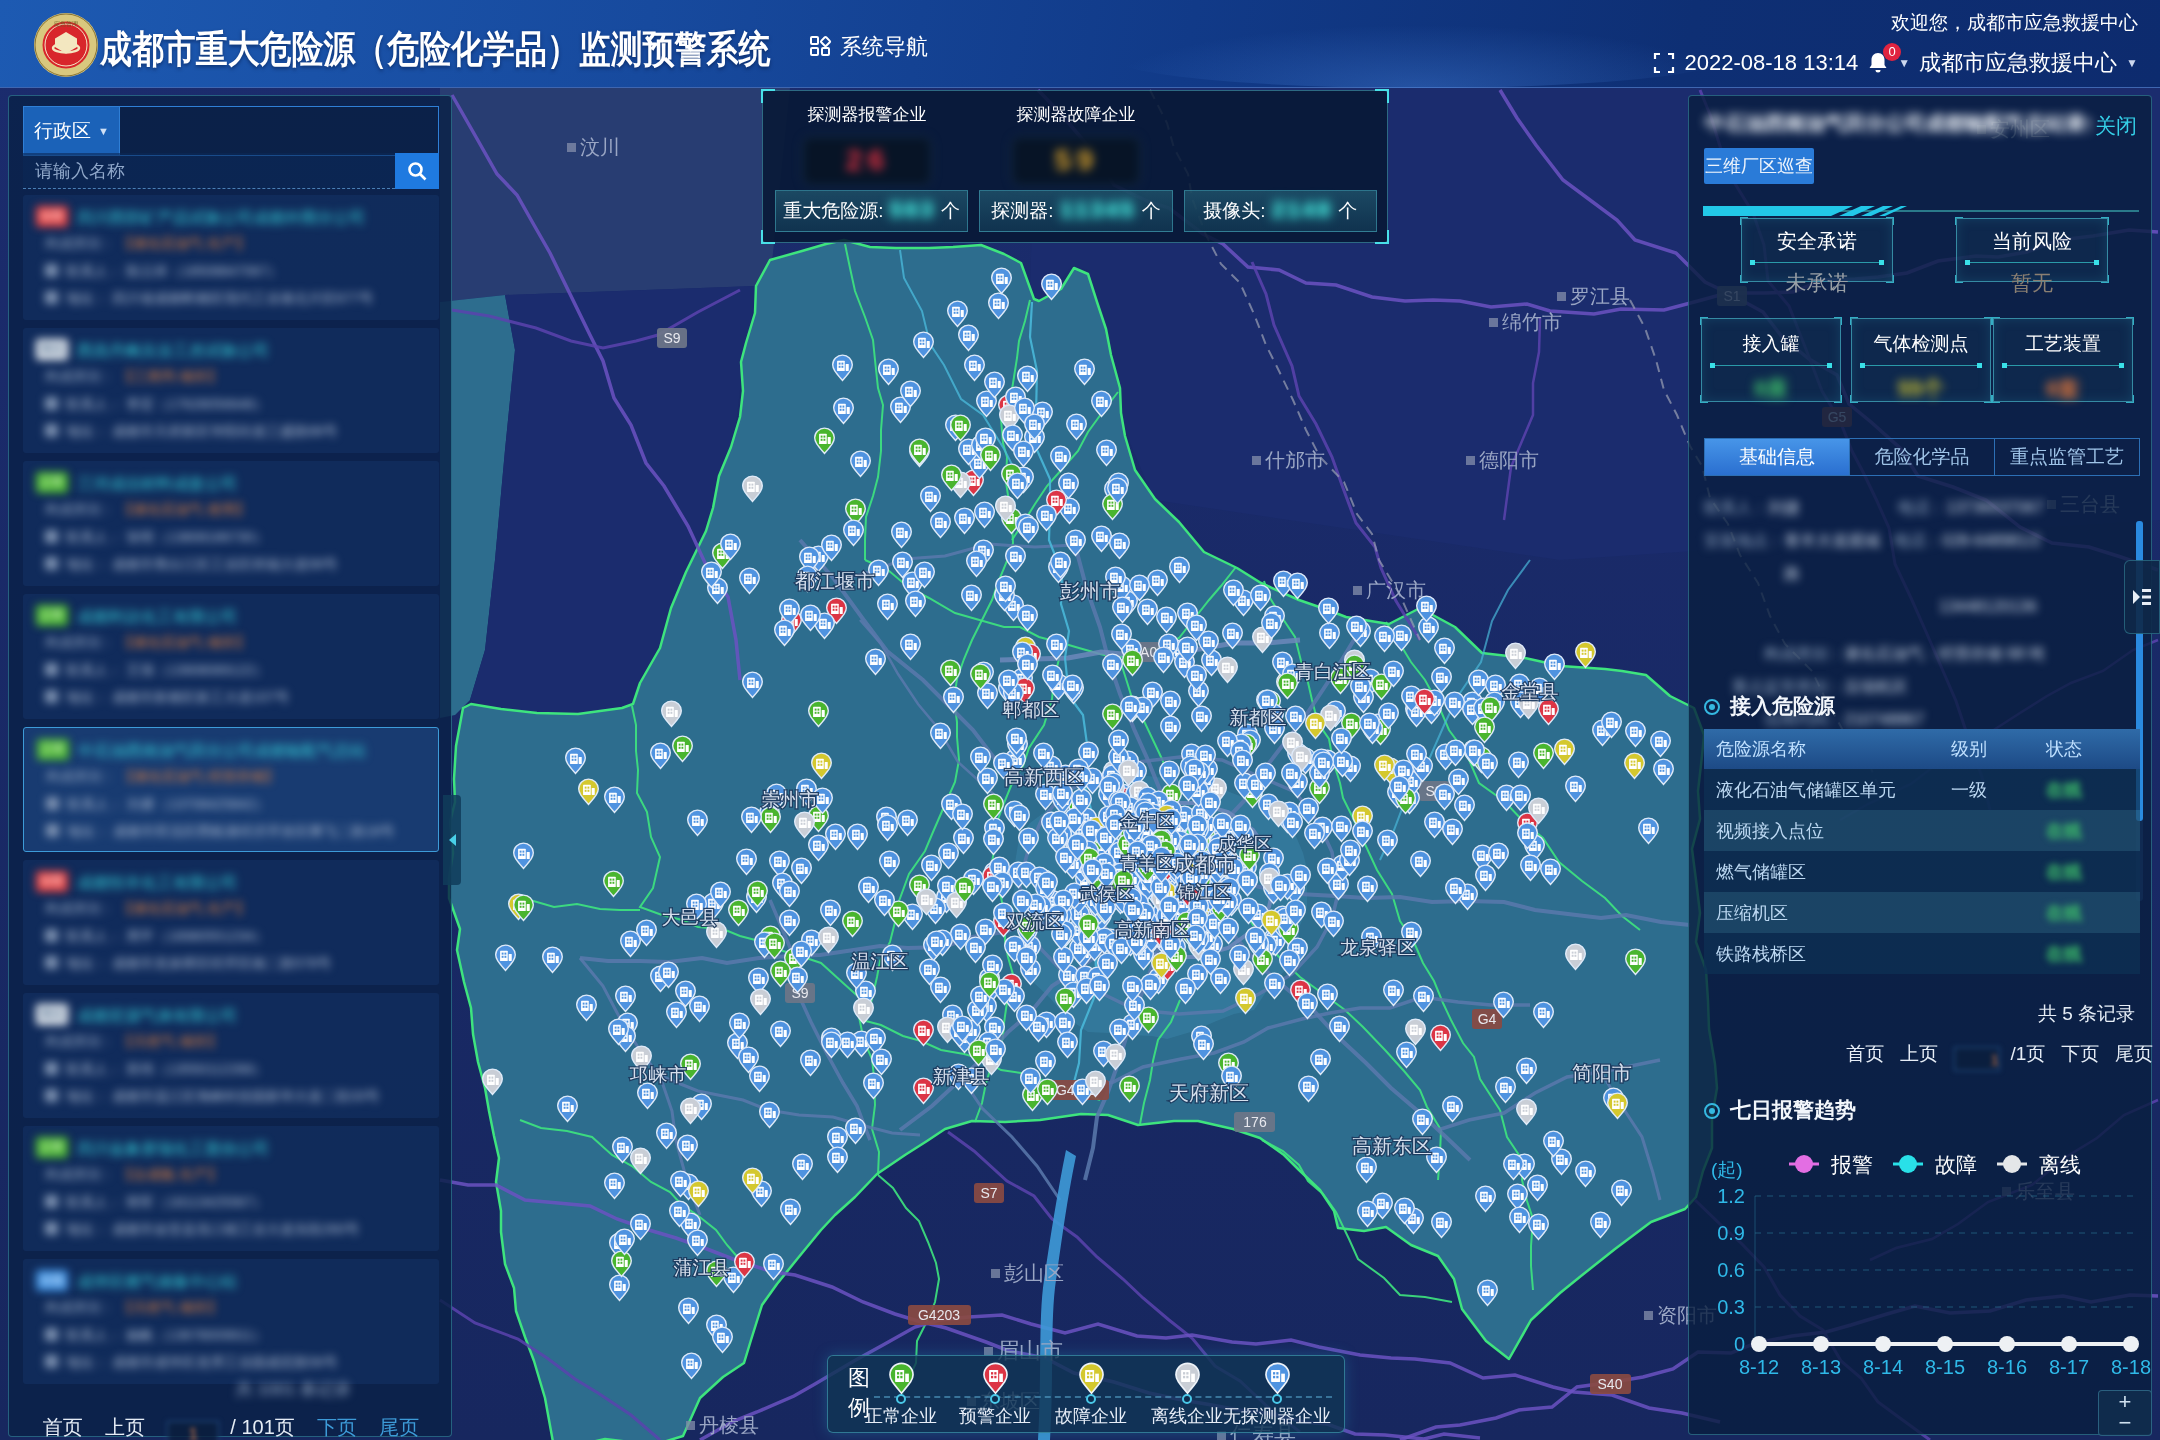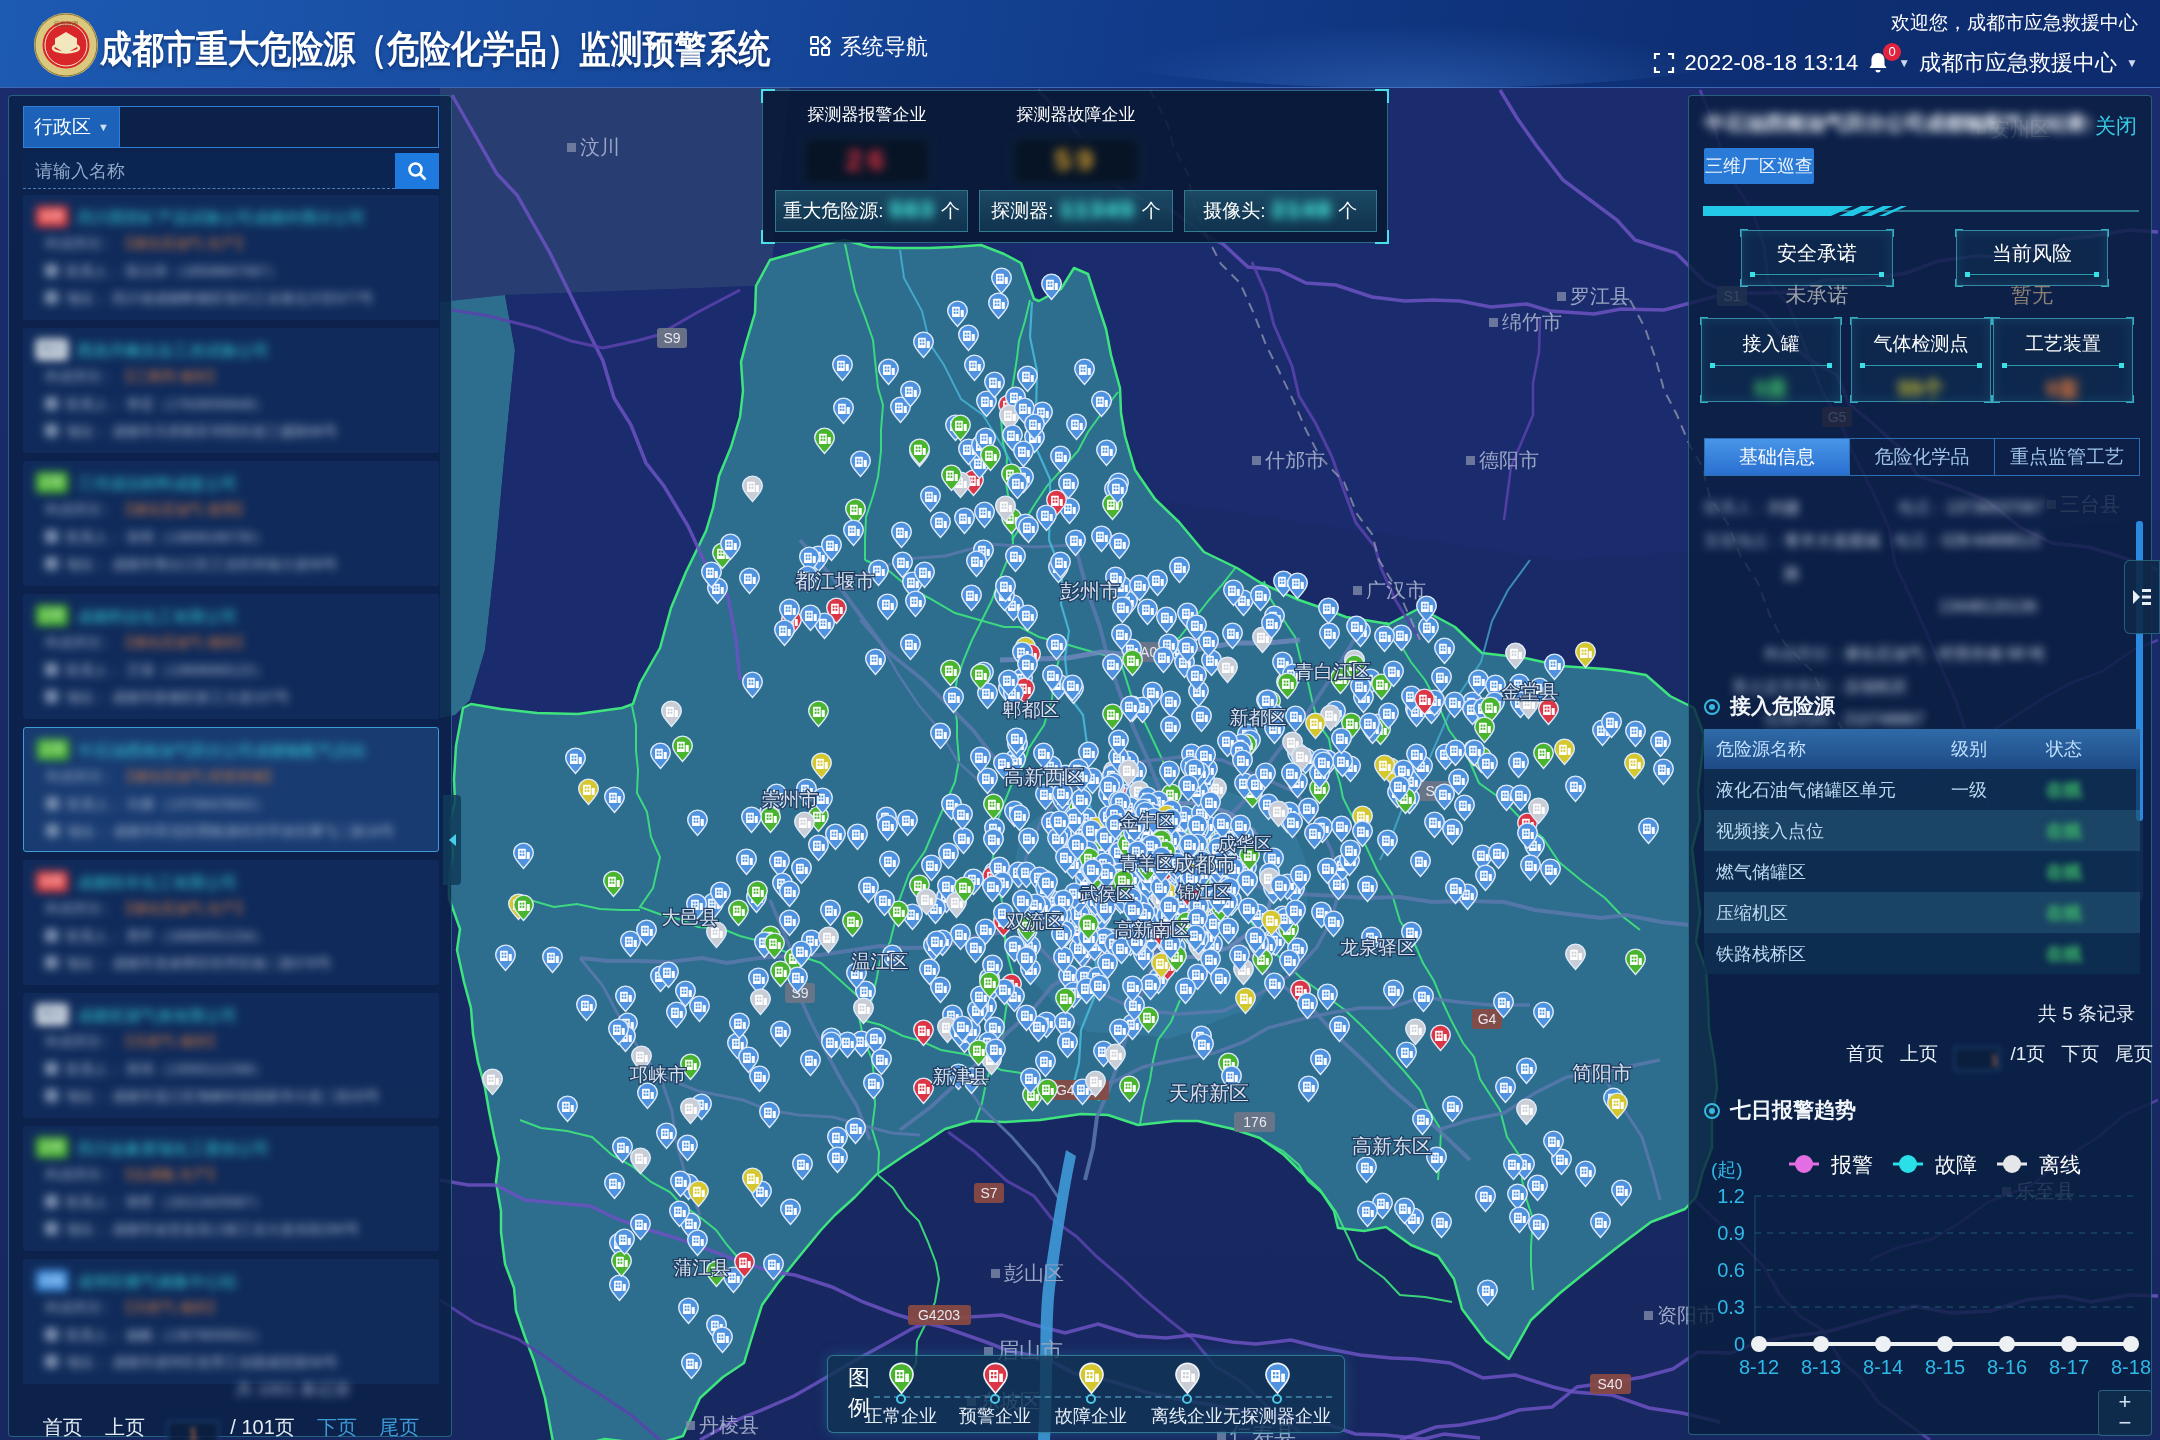--- a/index.html
+++ b/index.html
@@ -15,21 +15,21 @@
 #title{position:absolute;left:100px;top:24px;font-size:38px;font-weight:bold;color:#fff;white-space:nowrap;transform:scaleX(.84);transform-origin:left center;text-shadow:0 2px 4px rgba(0,20,60,.5)}
 #nav{position:absolute;left:808px;top:32px;color:#fff;font-size:22px}
 #nav svg{vertical-align:-4px;margin-right:8px}
 #welc{position:absolute;right:22px;top:10px;color:#fff;font-size:19px}
 #hright{position:absolute;right:22px;top:48px;color:#fff;font-size:22px;display:flex;align-items:center;gap:9px}
 #hright .carv{font-size:12px;color:#cdd8ee}
 #bell{position:relative;width:22px;height:24px}
 #bell .bd{position:absolute;right:-12px;top:-8px;background:#e02440;color:#fff;font-size:13px;border-radius:9px;min-width:18px;height:18px;line-height:18px;text-align:center;padding:0 2px}
 
 #lp{position:absolute;left:8px;top:95px;width:444px;height:1342px;background:rgba(10,33,71,.82);border:1px solid rgba(60,150,170,.55);border-radius:4px;z-index:30}
-#lp .selrow{position:absolute;left:14px;top:10px;width:416px;height:42px;border:1px solid #2f7fd6;display:flex}
+#lp .selrow{position:absolute;left:14px;top:10px;width:416px;height:50px;border:1px solid #2f7fd6;display:flex}
 #lp .selrow .dd{width:96px;height:100%;background:#1b62b8;color:#fff;font-size:19px;display:flex;align-items:center;justify-content:center;border-right:1px solid #2f7fd6}
 #lp .selrow .dd .car{margin-left:7px;font-size:11px;color:#cfe0f5}
 #lp .srch{position:absolute;left:14px;top:57px;width:416px;height:36px;display:flex}
 #lp .srch .inp{flex:1;background:rgba(12,40,86,.6);border-bottom:1px dashed #4a7fb5;color:#8fa7c9;font-size:18px;line-height:36px;padding-left:12px}
 #lp .srch .btn{width:44px;height:36px;background:#1f7ae0;display:flex;align-items:center;justify-content:center}
 #cards{position:absolute;left:14px;top:99px;width:416px}
 .card{position:relative;width:416px;height:125px;margin-bottom:8px;background:rgba(23,58,112,.42);border-radius:3px}
 .card.sel{background:rgba(36,84,150,.5);border:1px solid #3d9bd8}
 .card .bdg{position:absolute;left:13px;top:11px;width:32px;height:21px;border-radius:3px;font-size:12px;color:#fff;text-align:center;line-height:21px}
 .card .nm{position:absolute;left:54px;top:13px;width:348px;font-size:16px;color:#35d0d8;white-space:nowrap;overflow:hidden}
@@ -69,21 +69,21 @@
 #rp .ttl{position:absolute;left:16px;top:14px;width:385px;font-size:20px;font-weight:bold;color:#f2f6fb;white-space:nowrap;overflow:hidden}
 #rp .close{position:absolute;right:14px;top:16px;font-size:21px;color:#35d0e8}
 #rp .btn3d{position:absolute;left:15px;top:52px;width:110px;height:36px;background:#2a7bd8;color:#eef4fc;font-size:18px;text-align:center;line-height:36px;border-radius:2px}
 #rp .pbar{position:absolute;left:14px;top:106px;width:436px;height:10px}
 #rp .cardA,#rp .cardB{box-shadow:inset 0 0 12px rgba(40,140,170,.25)}
 #rp .tick{position:absolute;width:8px;height:8px;border:1.5px solid rgba(60,200,220,.85)}
 #rp .tick.tl{left:-2px;top:-2px;border-right:none;border-bottom:none}
 #rp .tick.tr{right:-2px;top:-2px;border-left:none;border-bottom:none}
 #rp .tick.bl{left:-2px;bottom:-2px;border-right:none;border-top:none}
 #rp .tick.br{right:-2px;bottom:-2px;border-left:none;border-top:none}
-#rp .cardA{position:absolute;top:134px;width:152px;height:56px;border:1px solid rgba(70,180,200,.7);background:rgba(20,60,90,.3)}
+#rp .cardA{position:absolute;top:122px;width:152px;height:64px;border:1px solid rgba(70,180,200,.7);background:rgba(20,60,90,.3)}
 #rp .cardA .ct{margin-top:9px;text-align:center;font-size:20px;color:#fff}
 #rp .cardA .dv{position:relative;margin:7px 10px 0;border-top:1px solid #2a9aa8}
 #rp .cardA .dv i{position:absolute;top:-3px;width:5px;height:5px;background:#39e0e8}
 #rp .cardA .vl{margin-top:6px;text-align:center;font-size:21px;color:#9aa0a6}
 #rp .cardB{position:absolute;top:222px;width:140px;height:84px;border:1px solid rgba(70,180,200,.7);background:rgba(20,60,90,.3)}
 #rp .cardB .ct{margin-top:12px;text-align:center;font-size:19px;color:#fff}
 #rp .cardB .vl{margin-top:14px;text-align:center;font-size:22px;font-weight:bold}
 #rp .tabs{position:absolute;left:15px;top:342px;width:436px;height:38px;display:flex;border:1px solid #2c6fb5}
 #rp .tabs .tb{flex:1;text-align:center;line-height:36px;font-size:19px;color:#9fc4e8;border-right:1px solid #2c6fb5}
 #rp .tabs .tb:last-child{border-right:none}

